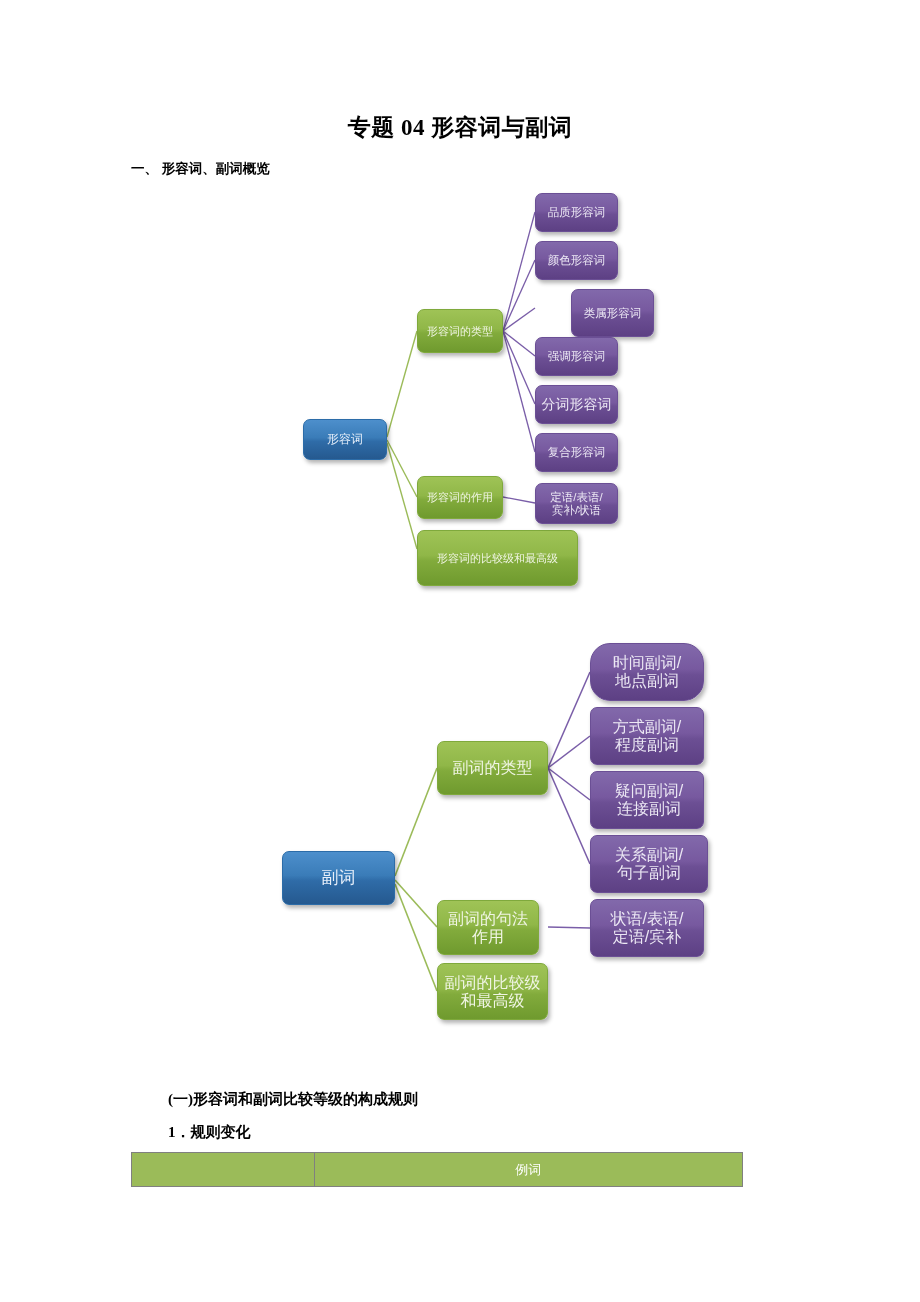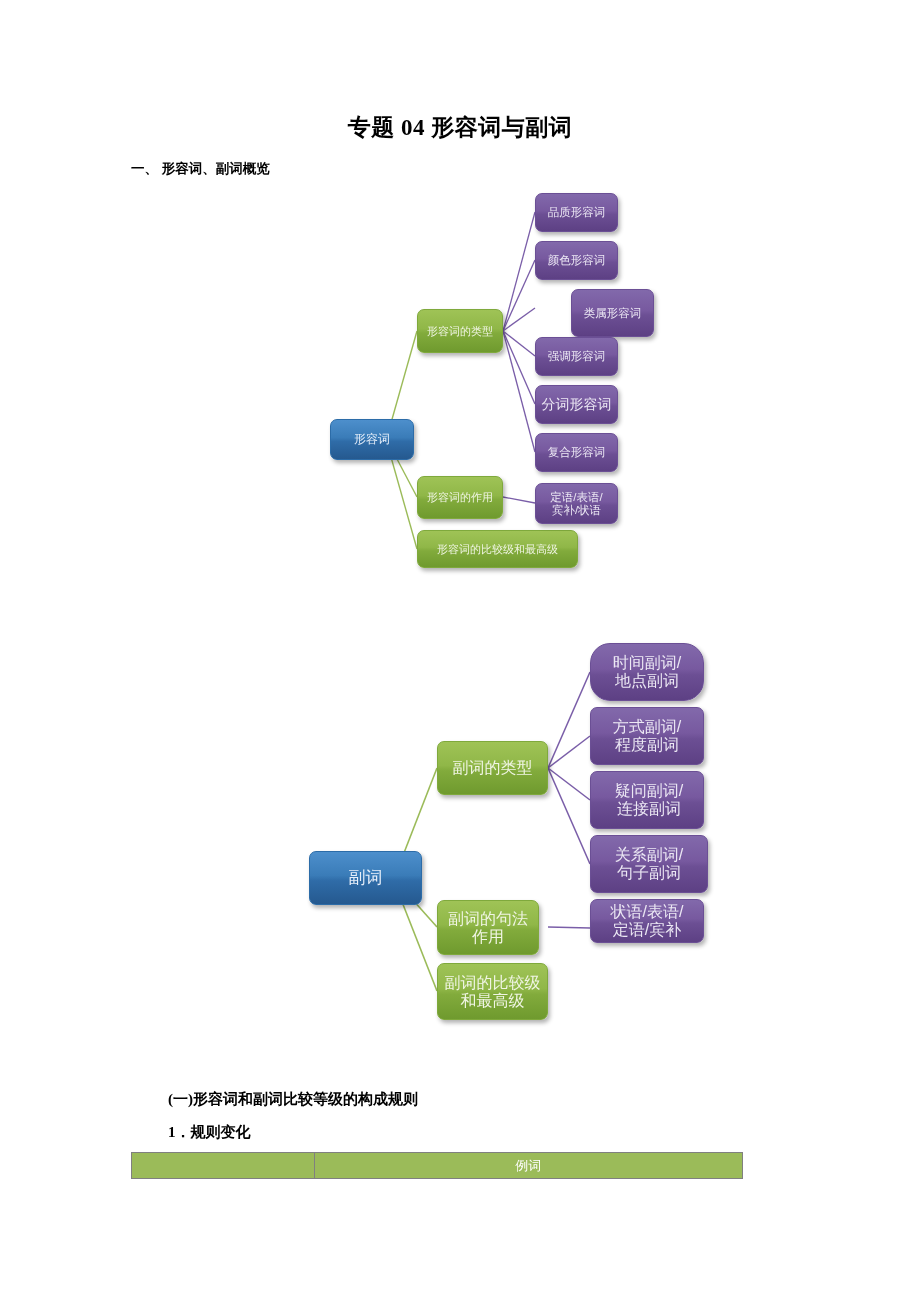--- a/index.html
+++ b/index.html
@@ -66,71 +66,70 @@
     font-family: "Liberation Sans", "DejaVu Sans", sans-serif;
     line-height: 1.12;
     box-shadow: 2px 3px 4px rgba(0,0,0,0.30);
     padding: 2px 4px;
     pointer-events: auto;
   }
   .node-blue {
     background: linear-gradient(to bottom, #4d8fcc 0%, #3a7cb8 45%, #2f6ca8 55%, #25598f 100%);
     border: 1px solid #2c6ca8;
     color: #e7effa;
-    margin-left: 27px;
   }
   .node-green {
     background: linear-gradient(to bottom, #9fc356 0%, #90b748 45%, #82ab3c 55%, #6f9a2e 100%);
     border: 1px solid #7fa93c;
     color: #f0f5e4;
   }
   .node-purple {
     background: linear-gradient(to bottom, #8269ab 0%, #77599f 45%, #6c4f94 55%, #5d4084 100%);
     border: 1px solid #6b4f95;
     color: #ece8f4;
   }
 
   
   #d1-root      { left: 303px; top: 419px;  width: 84px;  height: 41px;  font-size: 12px; }
   #d1-g-types   { left: 417px; top: 309px;  width: 86px;  height: 44px;  font-size: 11px; }
   #d1-g-role    { left: 417px; top: 476px;  width: 86px;  height: 43px;  font-size: 11px; }
-  #d1-g-degree  { left: 417px; top: 530px;  width: 161px; height: 38px;  font-size: 11px; }
+  #d1-g-degree  { left: 417px; top: 530px;  width: 161px; height: 56px;  font-size: 11px; }
 
   #d1-p0 { left: 535px; top: 193px; width: 83px; height: 39px; font-size: 11.5px; }
   #d1-p1 { left: 535px; top: 241px; width: 83px; height: 39px; font-size: 11.5px; }
   #d1-p2 { left: 535px; top: 289px; width: 83px; height: 48px; font-size: 11.5px; margin-left: 36px; }
   #d1-p3 { left: 535px; top: 337px; width: 83px; height: 39px; font-size: 11.5px; }
   #d1-p4 { left: 535px; top: 385px; width: 83px; height: 39px; font-size: 14px; }
   #d1-p5 { left: 535px; top: 433px; width: 83px; height: 39px; font-size: 11.5px; }
   #d1-p6 { left: 535px; top: 483px; width: 83px; height: 41px; font-size: 11.5px; }
 
   
   #d2-root      { left: 282px; top: 851px;  width: 113px; height: 54px;  font-size: 17px; }
   #d2-g-types   { left: 437px; top: 741px;  width: 111px; height: 54px;  font-size: 16px; }
   #d2-g-role    { left: 437px; top: 900px;  width: 102px; height: 55px;  font-size: 16px; }
   #d2-g-degree  { left: 437px; top: 963px;  width: 111px; height: 57px;  font-size: 16px; }
 
   #d2-p0 { left: 590px; top: 643px; width: 114px; height: 58px; font-size: 16px; border-radius: 20px; }
   #d2-p1 { left: 590px; top: 707px; width: 114px; height: 58px; font-size: 16px; }
   #d2-p2 { left: 590px; top: 771px; width: 114px; height: 58px; font-size: 16px; padding-left: 8px; }
   #d2-p3 { left: 590px; top: 835px; width: 118px; height: 58px; font-size: 16px; }
-  #d2-p4 { left: 590px; top: 899px; width: 114px; height: 44px; font-size: 16px; text-align: center; }
+  #d2-p4 { left: 590px; top: 899px; width: 114px; height: 58px; font-size: 16px; text-align: center; }
 
   
   .word-table {
     position: absolute;
     left: 131px; top: 1152px;
     width: 612px;
     border-collapse: collapse;
     font-family: "Liberation Sans", "DejaVu Sans", sans-serif;
   }
   .word-table td {
     border: 1px solid #808080;
     background: #9bbb59;
-    height: 26px;
+    height: 34px;
     color: #ffffff;
     font-size: 13px;
     text-align: center;
     vertical-align: middle;
   }
   .word-table td.col-a { width: 183px; }
   .word-table td.col-b { width: 429px; }
 </style>
 </head>
 <body>

